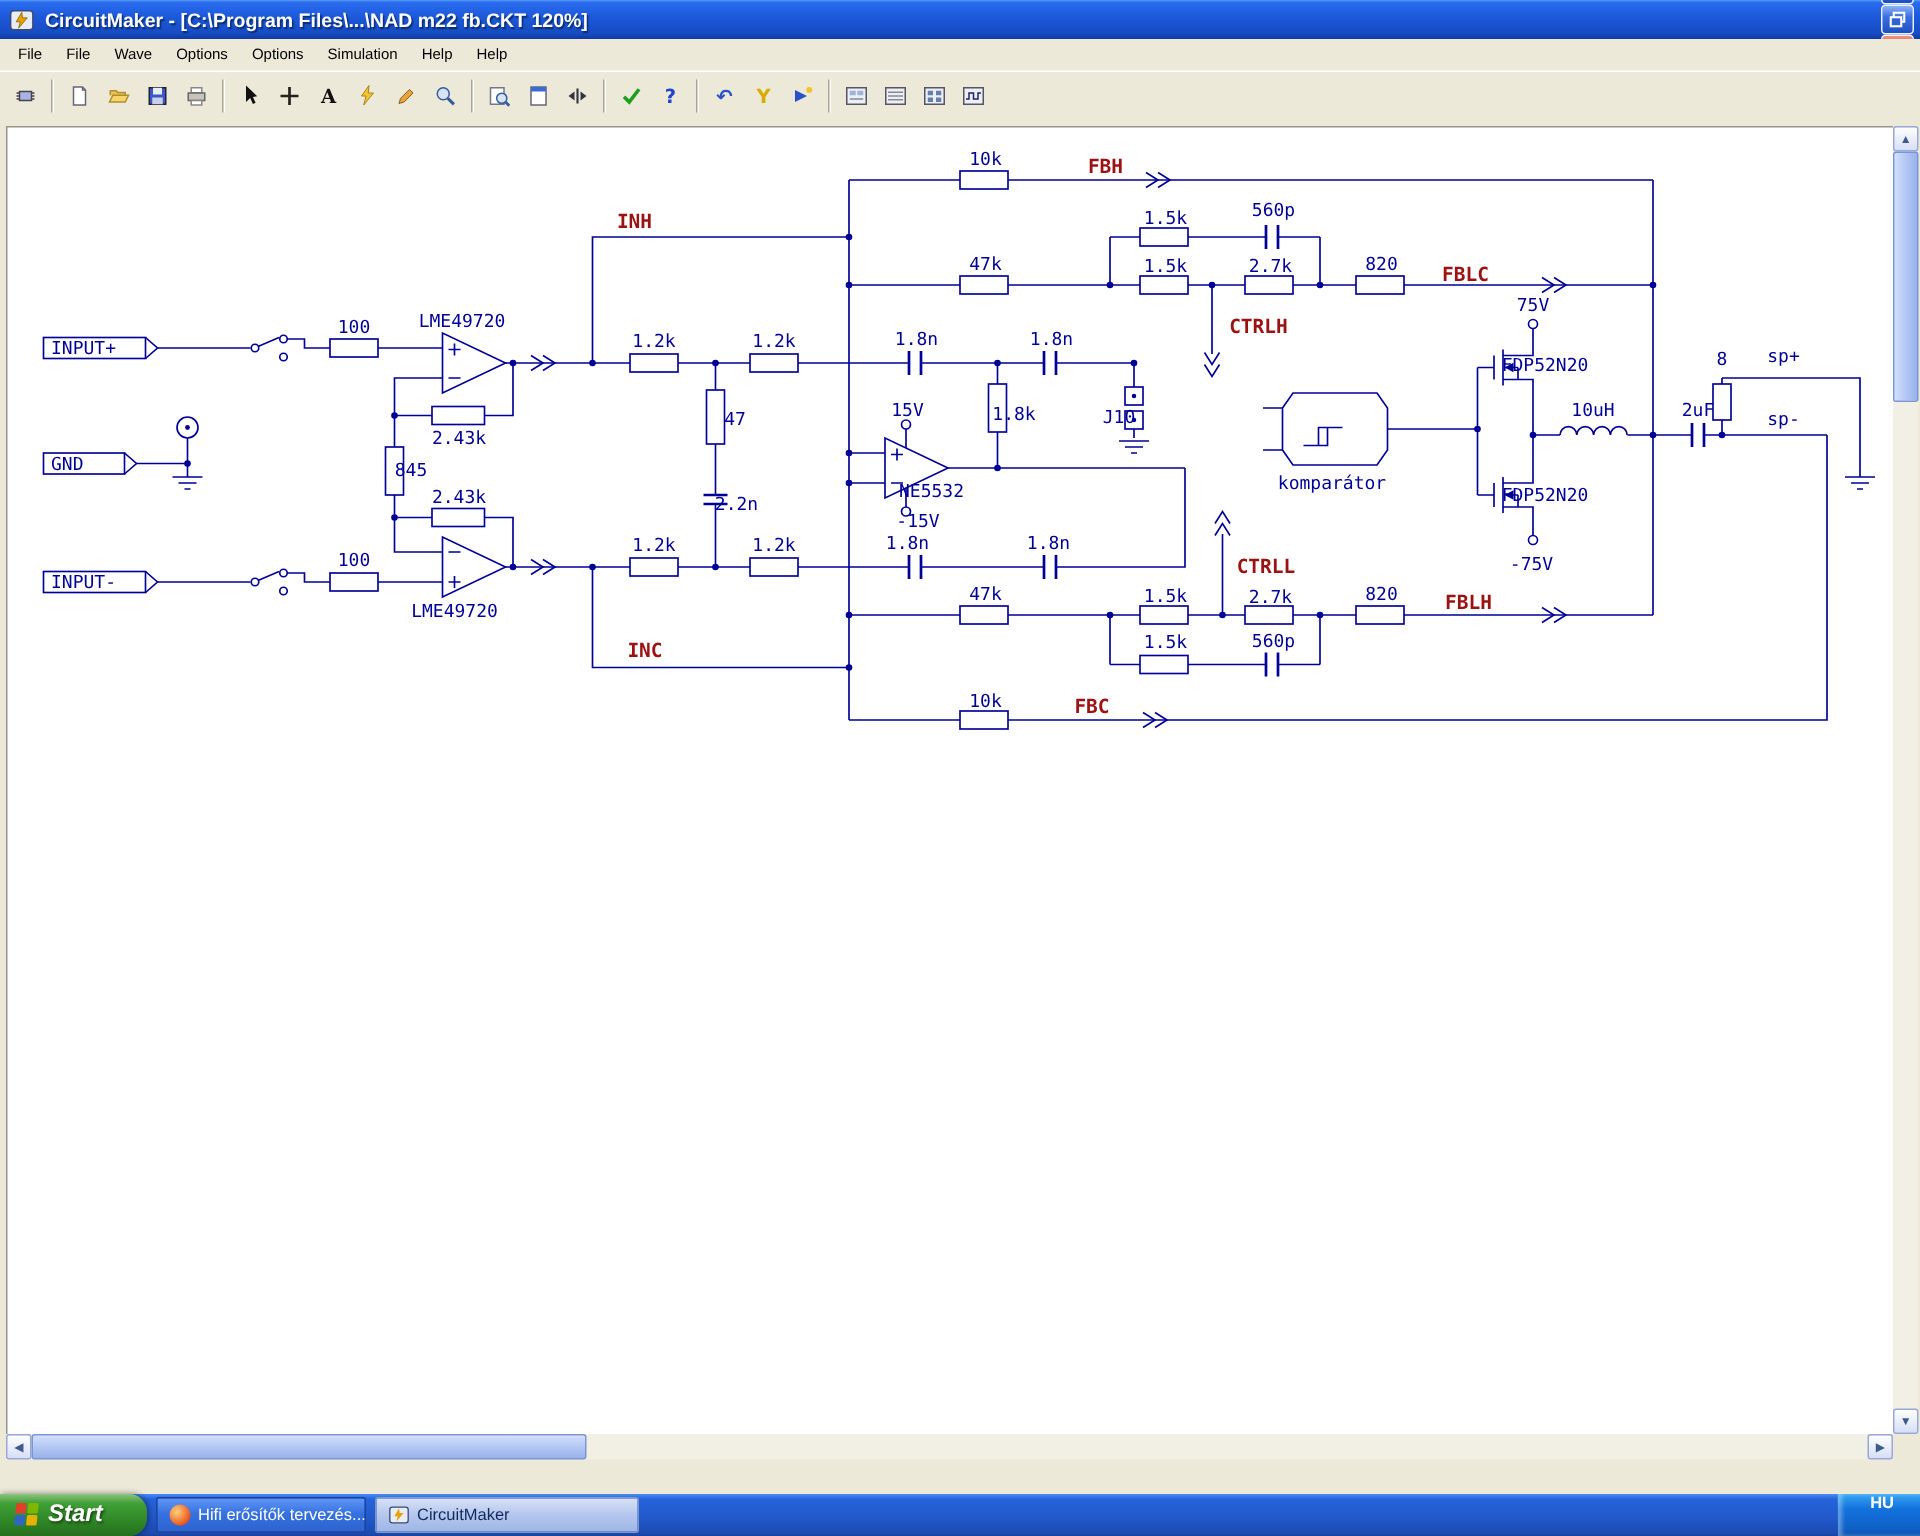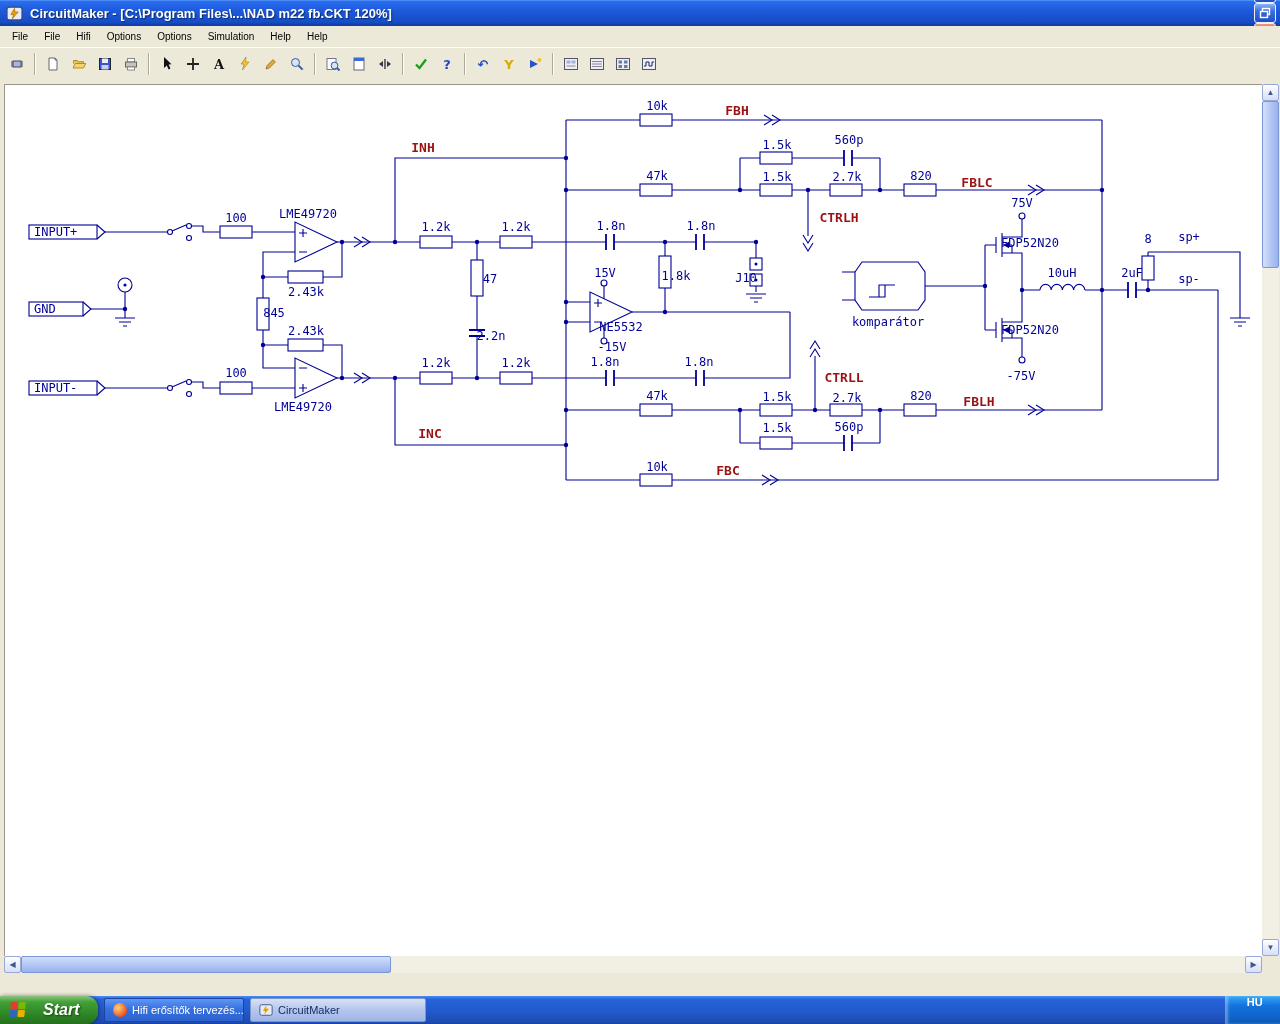--- a/index.html
+++ b/index.html
@@ -54,21 +54,21 @@
   .hscroll .sb-thumb{background:linear-gradient(180deg,#D3E0FC,#B4C8F4 50%,#9AB2EA);}
   .corner{position:absolute;left:1262px;top:956px;width:18px;height:17px;background:#ECE9D8;}
 
   
   .taskbar{position:absolute;left:0;bottom:0;width:1280px;height:28px;
     background:linear-gradient(180deg,#4A8CF7 0%,#2663DA 12%,#2259CC 55%,#1C4AB0 95%,#16409C 100%);
     display:flex;align-items:center;}
   .start-btn{height:28px;width:98px;border:0;cursor:default;
     background:linear-gradient(180deg,#8CC47E 0%,#41A037 22%,#2F8626 65%,#256F1E 100%);
     border-radius:0 12px 12px 0;box-shadow:1px 0 4px rgba(0,0,0,.45);
-    display:flex;align-items:center;gap:16px;padding:0 0 0 7px;
+    display:flex;align-items:center;gap:5px;padding:0 0 0 7px;
     color:#fff;font-style:italic;font-weight:bold;font-size:16px;
     font-family:"Liberation Sans",sans-serif;text-shadow:1px 1px 2px #17430f;}
   .task-btn{height:22px;margin-left:6px;border-radius:2px;display:flex;align-items:center;gap:5px;
     padding:0 8px;font-size:11px;border:1px solid #1c44a0;overflow:hidden;white-space:nowrap;}
   .task-btn.normal{width:122px;background:linear-gradient(180deg,#5F97F6,#3671E0 45%,#2E63CE);color:#fff;}
   .task-btn.active{width:158px;background:linear-gradient(180deg,#D8E1F5,#B4C6EE 50%,#9FB6E5);
     border-color:#7c96c8;color:#102A5C;}
   .task-ico{width:14px;height:14px;flex:0 0 auto;border-radius:50%;}
   .ff-ico{background:radial-gradient(circle at 35% 35%,#ffd27a,#e84e1b 75%);}
   .tray{margin-left:auto;height:28px;display:flex;align-items:center;gap:7px;
@@ -103,21 +103,21 @@
           <svg width="12" height="12" viewBox="0 0 12 12">
             <path d="M2,2 L10,10 M10,2 L2,10" stroke="#fff" stroke-width="2"></path>
           </svg>
         </button>
     </div>
   </div>
 
   <div class="menubar">
     <span class="menu-item">File</span>
     <span class="menu-item">File</span>
-    <span class="menu-item">Hifi</span>
+    <span class="menu-item">Wave</span>
     <span class="menu-item">Options</span>
     <span class="menu-item">Options</span>
     <span class="menu-item">Simulation</span>
     <span class="menu-item">Help</span>
     <span class="menu-item">Help</span>
   </div>
 
   <div class="toolbar">
     <button class="tbtn">
         <svg width="16" height="16" viewBox="0 0 16 16">

